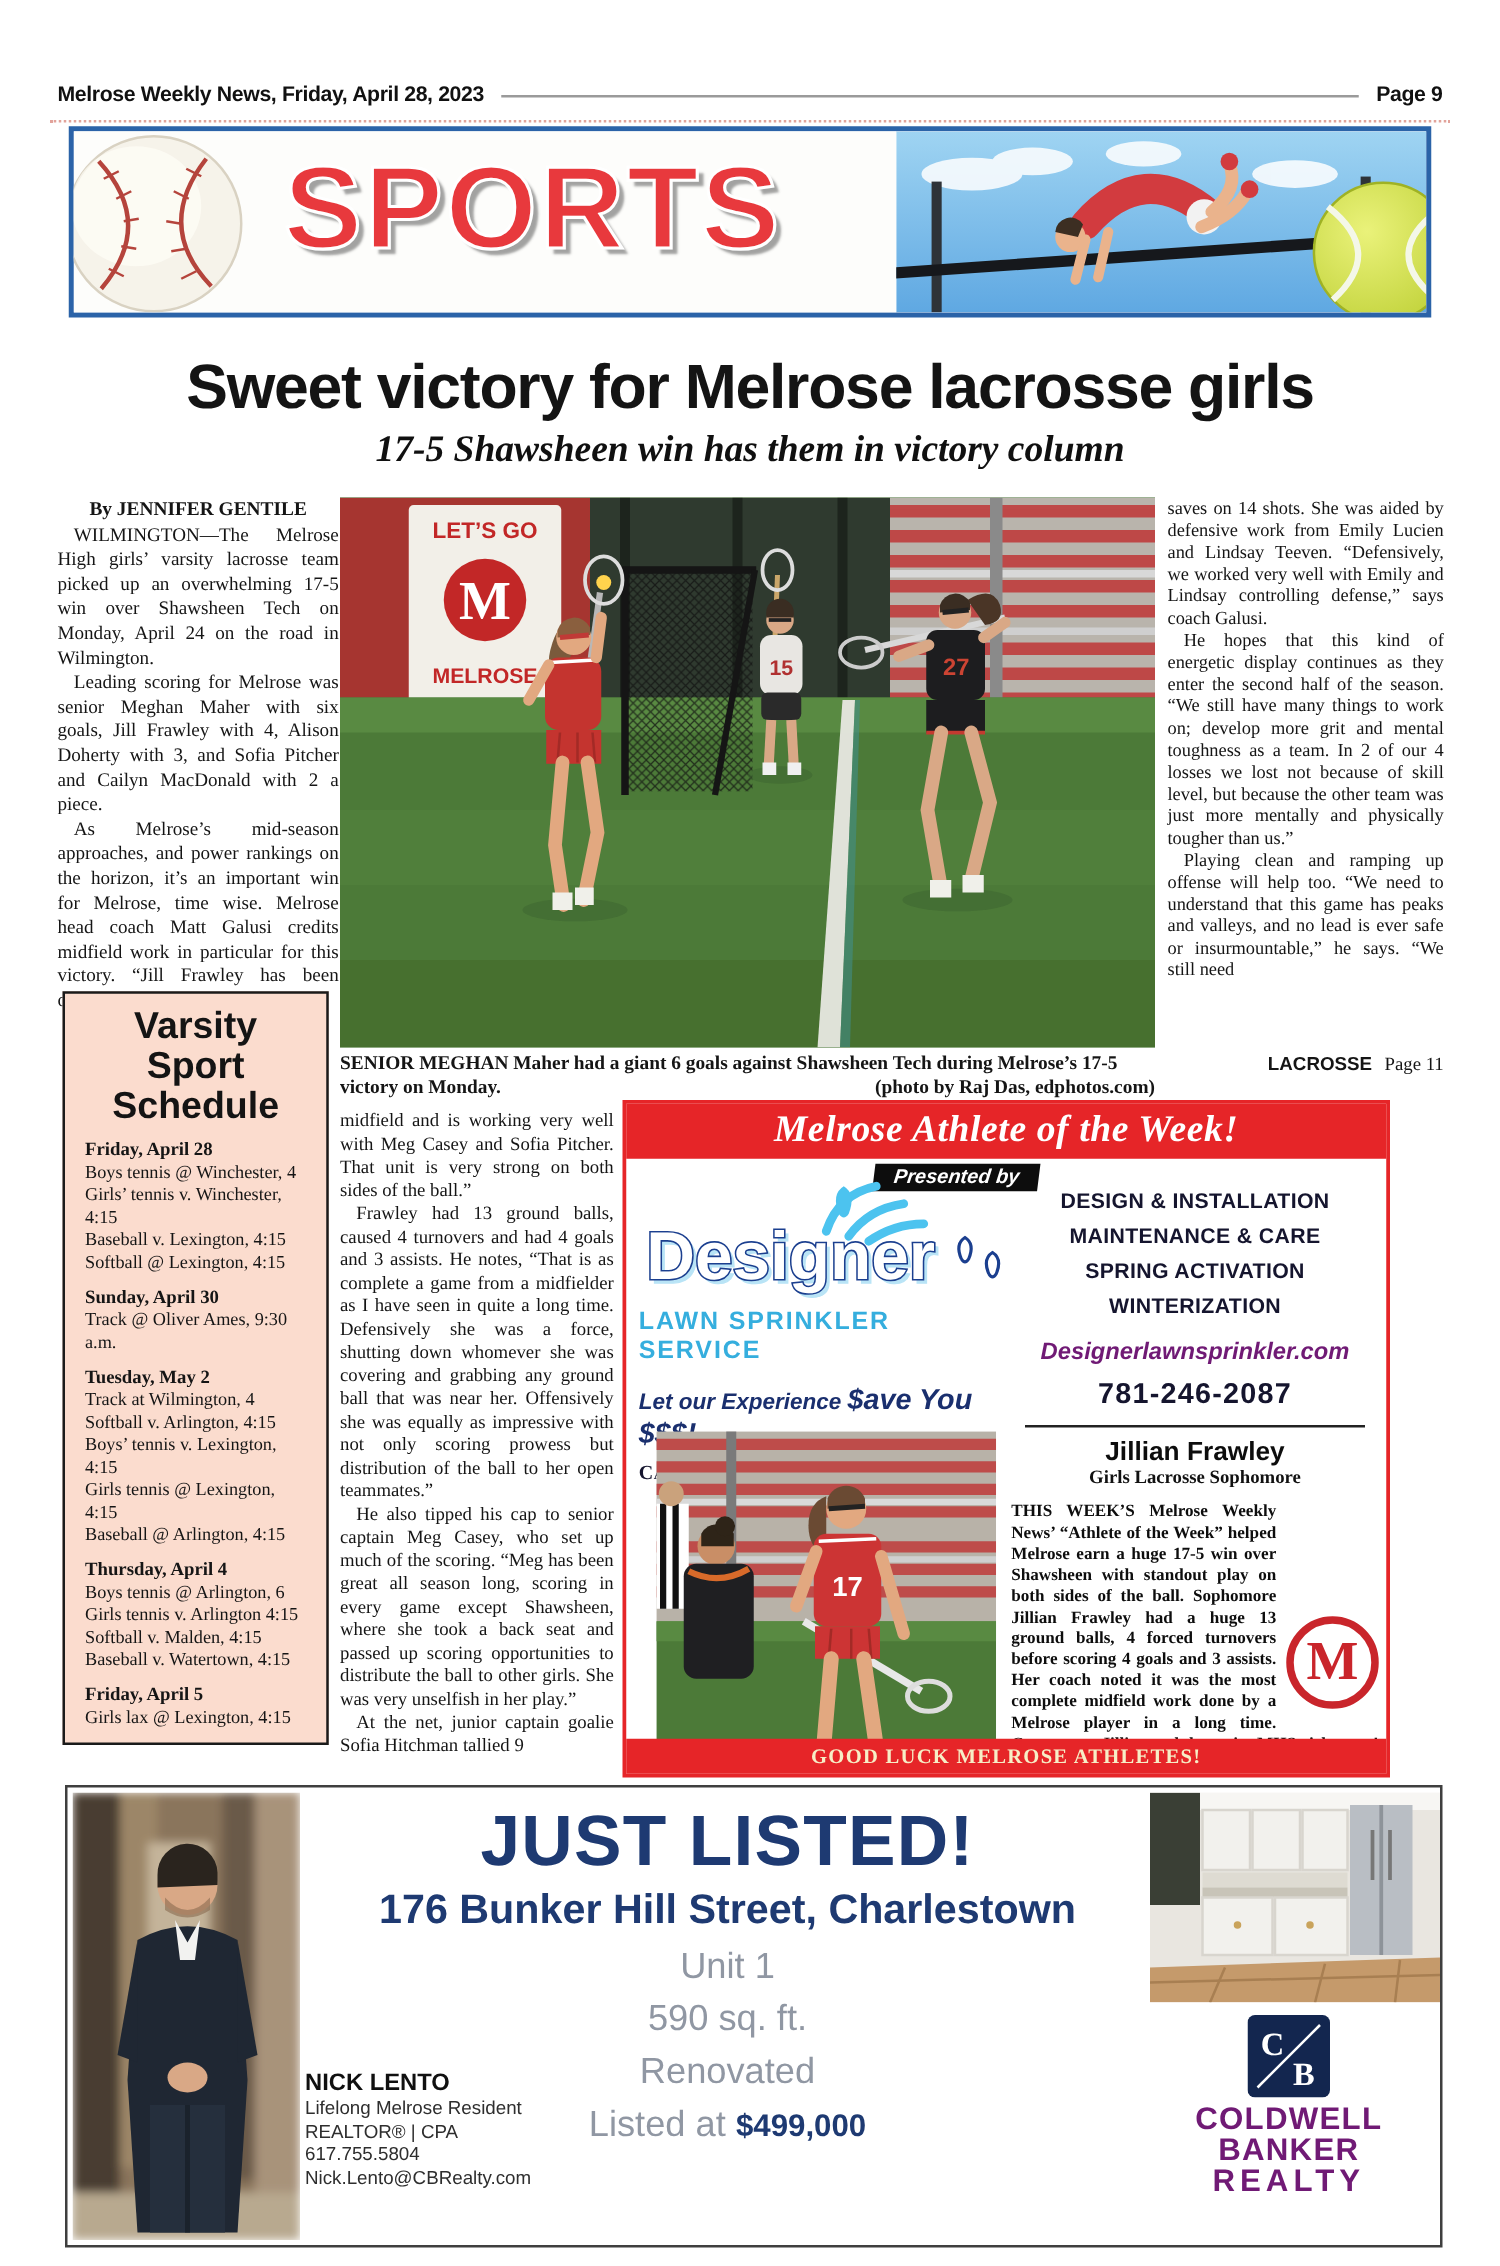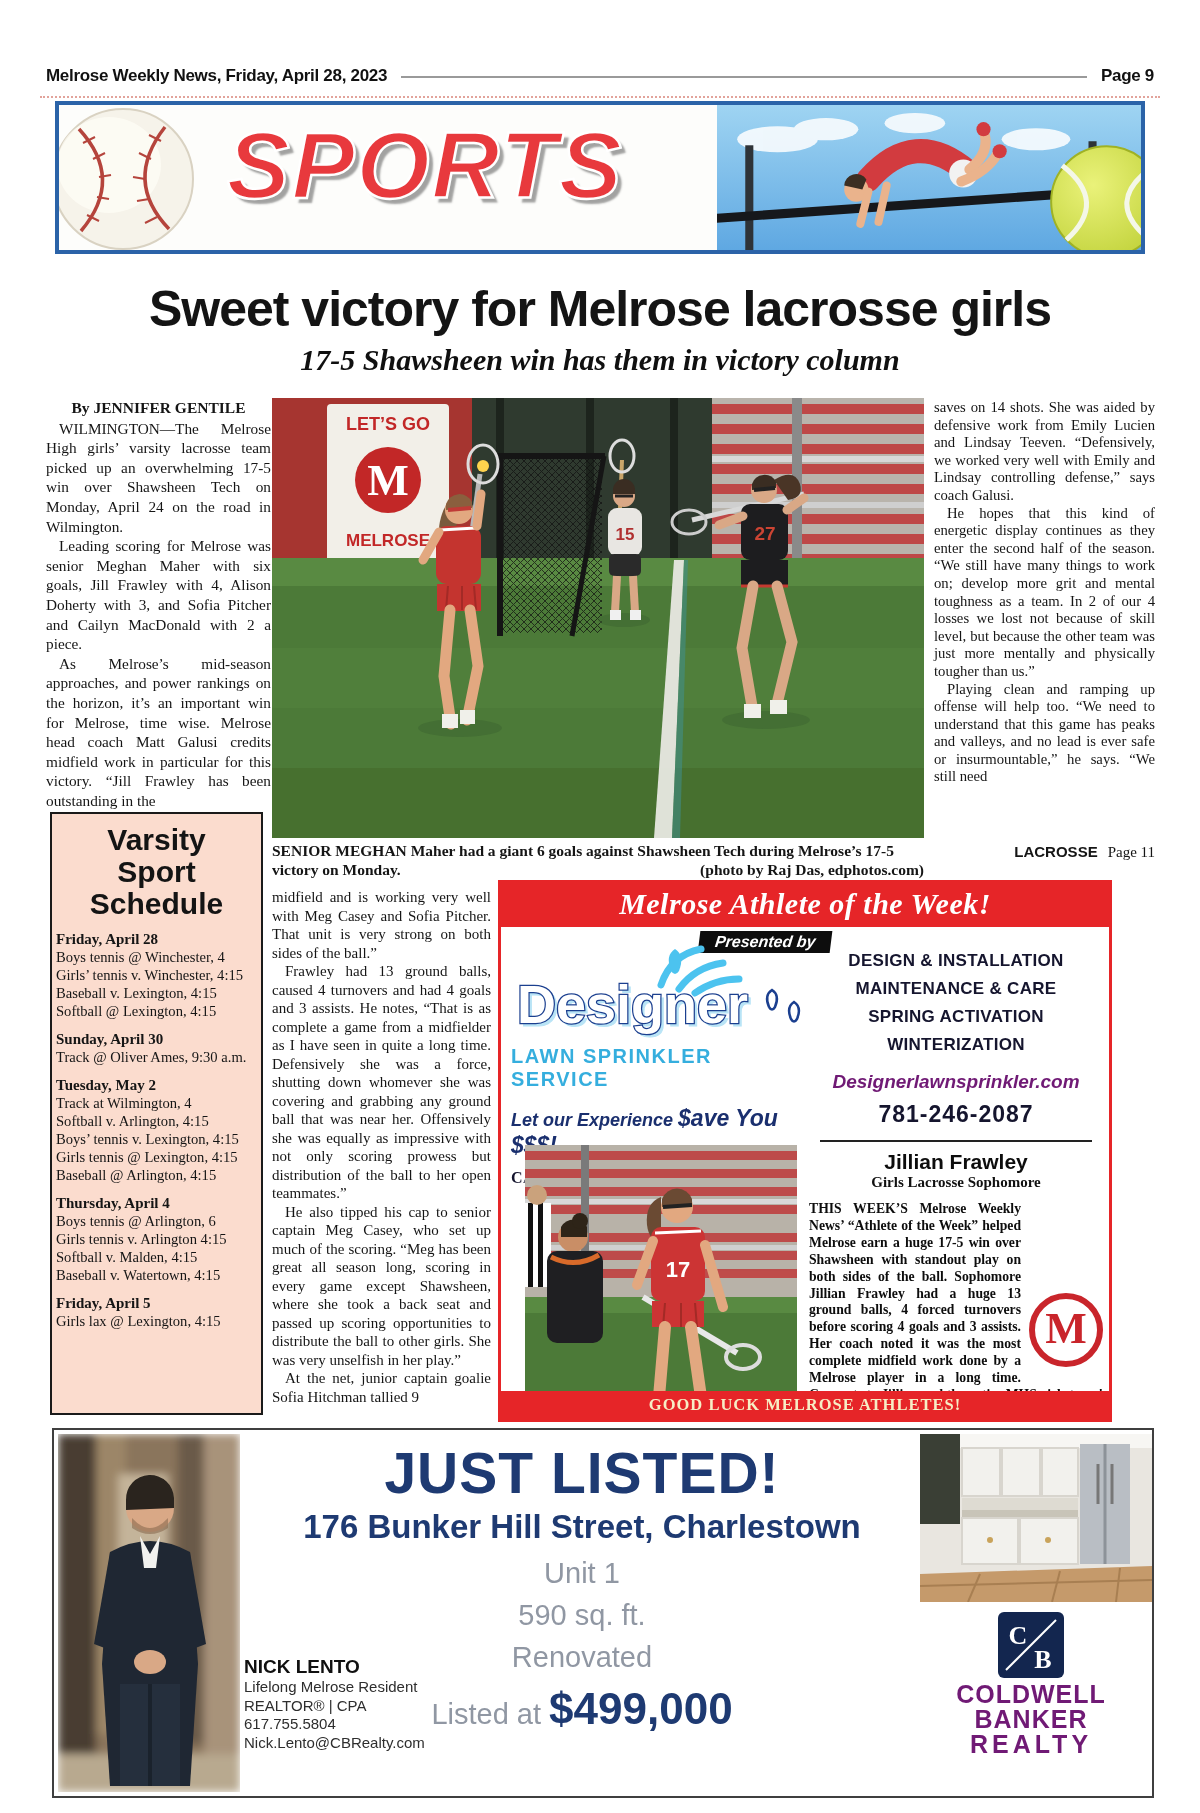--- a/index.html
+++ b/index.html
@@ -10,42 +10,42 @@
   .mast-title,.mast-page{font-family:"Liberation Sans",sans-serif;font-weight:bold;font-size:17px;
         letter-spacing:-.3px;white-space:nowrap;color:#111;}
   .mast-rule{flex:1;border-top:2px solid #9a9a9a;margin:0 14px;position:relative;top:1px;}
   .red-rule{position:absolute;left:40px;top:96px;width:1120px;border-top:2px dotted #e2a39b;}
   
   .banner{position:absolute;left:55px;top:101px;width:1090px;height:153px;border:4px solid #2b63a8;
         box-sizing:border-box;background:#fff;overflow:hidden;}
   .banner-left{position:absolute;left:0;top:0;bottom:0;width:658px;background:#fdfdfb;}
   .baseball{position:absolute;left:-10px;top:-2px;}
   .sports-word{position:absolute;left:168px;top:14px;font-family:"Liberation Sans",sans-serif;
-        font-weight:bold;font-style:italic;font-size:94px;line-height:1;color:#e8393d;
+        font-weight:bold;font-size:94px;line-height:1;color:#e8393d;
         -webkit-text-stroke:2.5px #ffffff;text-shadow:5px 5px 2px rgba(50,50,50,.45);letter-spacing:2px;text-align:right;}
   .banner-right{position:absolute;left:658px;right:0;top:0;bottom:0;}
   
   .headline{position:absolute;left:0;top:280px;width:100%;text-align:center;margin:0;
         font-family:"Liberation Sans",sans-serif;font-weight:bold;font-size:50px;color:#141414;letter-spacing:-1px;}
   .subhead{position:absolute;left:0;top:343px;width:100%;text-align:center;margin:0;
         font-family:"Liberation Serif",serif;font-weight:bold;font-style:italic;font-size:30px;color:#101010;}
   
   .col{position:absolute;text-align:justify;}
   .col p{margin:0;text-indent:13px;}
   .col p.noindent{text-indent:0;}
   .col1{left:46px;top:398px;width:225px;font-size:15.3px;line-height:19.6px;}
   .byline{text-align:center;font-weight:bold;font-size:15.5px;text-indent:0 !important;margin-bottom:1px !important;}
   .col2{left:272px;top:888px;width:219px;font-size:15px;line-height:18.5px;}
   .col3{left:934px;top:399px;width:221px;font-size:14.7px;line-height:17.6px;}
   .jumpline{position:absolute;left:940px;top:843px;width:215px;text-align:right;}
   .jump-word{font-family:"Liberation Sans",sans-serif;font-weight:bold;font-size:15px;}
   .jump-page{font-size:15px;margin-left:6px;}
   
-  .schedule{position:absolute;left:50px;top:812px;width:213px;height:603px;background:#fbdcce;
-        border:2.5px solid #1a1a1a;box-sizing:border-box;padding:10px 4px;overflow:hidden;}
+  .schedule{position:absolute;left:50px;top:793px;width:213px;height:603px;background:#fbdcce;
+        border:2.5px solid #1a1a1a;box-sizing:border-box;padding:10px 16px;overflow:hidden;}
   .sched-title{font-family:"Liberation Sans",sans-serif;font-weight:bold;font-size:30px;line-height:32px;
         text-align:center;color:#141414;}
   .sched-sec{margin-top:10px;}
   .sched-h{font-weight:bold;font-size:15px;line-height:18px;}
   .sched-i{font-size:14.6px;line-height:18px;}
   
   .photo-main{position:absolute;left:272px;top:398px;width:652px;height:440px;overflow:hidden;background:#4c7a38;}
   .caption-block{position:absolute;left:272px;top:841px;width:652px;font-weight:bold;font-size:15.5px;line-height:19px;}
   .photo-credit{position:absolute;right:0;top:19px;font-weight:bold;}
   
@@ -80,21 +80,21 @@
   
   .listing-ad{position:absolute;left:52px;top:1428px;width:1102px;height:370px;border:2px solid #3f3f3f;
         box-sizing:border-box;background:#fff;font-family:"Liberation Sans",sans-serif;}
   .man-photo{position:absolute;left:4px;top:4px;width:182px;height:358px;overflow:hidden;}
   .listing-center{position:absolute;left:200px;top:14px;width:656px;text-align:center;}
   .jl{font-size:57px;font-weight:bold;color:#1e3a72;letter-spacing:1px;line-height:58px;}
   .addr{margin-top:6px;font-size:33px;font-weight:bold;color:#1e3a72;}
   .ldetail{margin-top:12px;font-size:29px;color:#9097a3;line-height:30px;}
   .listed{margin-top:12px;}
   .listed-pre{font-size:29px;color:#9097a3;}
-  .price{font-size:44px;font-weight:bold;color:#1e3a72;}
+  .price{font-size:25px;font-weight:bold;color:#1e3a72;}
   .agent{position:absolute;left:190px;top:226px;width:235px;text-align:left;}
   .agent-name{font-size:19px;font-weight:bold;color:#101010;}
   .agent-line{font-size:15px;color:#2e2e2e;line-height:18.6px;}
   .kitchen{position:absolute;left:866px;top:4px;width:232px;height:168px;overflow:hidden;}
   .cb{position:absolute;left:856px;top:182px;width:242px;text-align:center;}
   .cb-line{font-size:25px;font-weight:bold;color:#701a75;letter-spacing:1px;line-height:25px;}
   .cb-line2{letter-spacing:4px;}
 </style>
 </head>
 <body>

